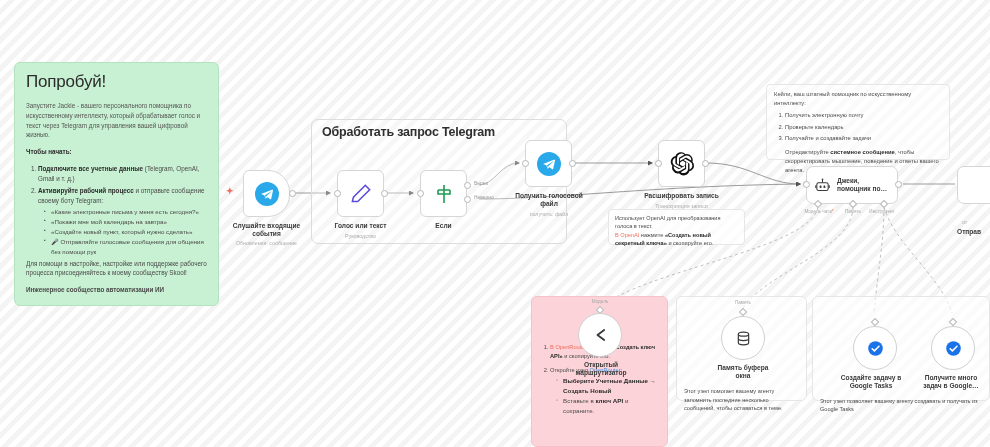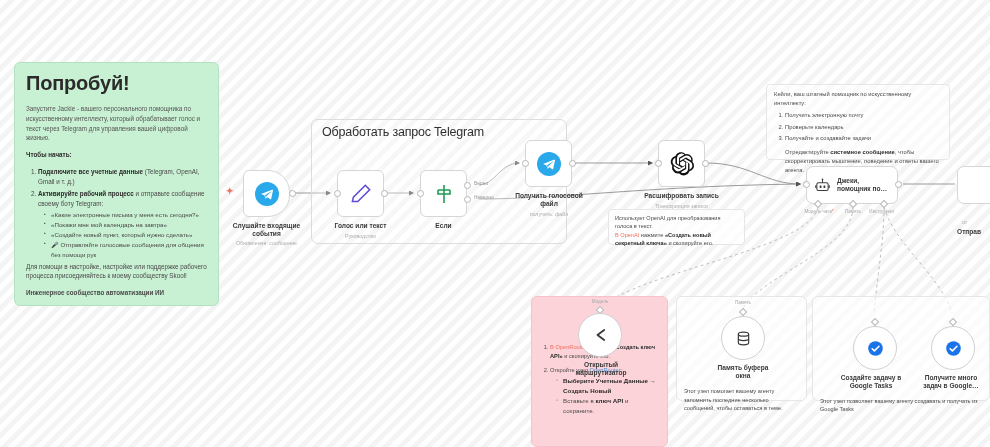--- a/index.html
+++ b/index.html
@@ -32,22 +32,22 @@
   }
   .sticky-pink {
     background: #fbd3d8;
     border: 1px solid #f6c2c9;
   }
   .sticky-plain {
     background: rgba(255,255,255,0.72);
     border: 1px solid #e6e6e6;
   }
   .sticky h1 {
-    font-size: 20px;
-    font-weight: 700;
+    font-size: 17px;
+    font-weight: 400;
     color: #2b2b2b;
     margin-bottom: 9px;
     letter-spacing: -0.2px;
   }
   .sticky h2 {
     font-size: 14.5px;
     font-weight: 700;
     color: #2b2b2b;
     margin: 11px 0 7px;
     letter-spacing: -0.2px;
@@ -91,21 +91,21 @@
   
   .group-box {
     position: absolute;
     border: 1px solid #dcdcdc;
     border-radius: 7px;
     background: rgba(255,255,255,0.30);
   }
   .group-title {
     position: absolute;
     font-size: 12.5px;
-    font-weight: 400;
+    font-weight: 700;
     color: #2f2f2f;
     letter-spacing: -0.2px;
     white-space: nowrap;
   }
 
   
   .node {
     position: absolute;
     background: #ffffff;
     border: 1px solid #d6d6d9;

